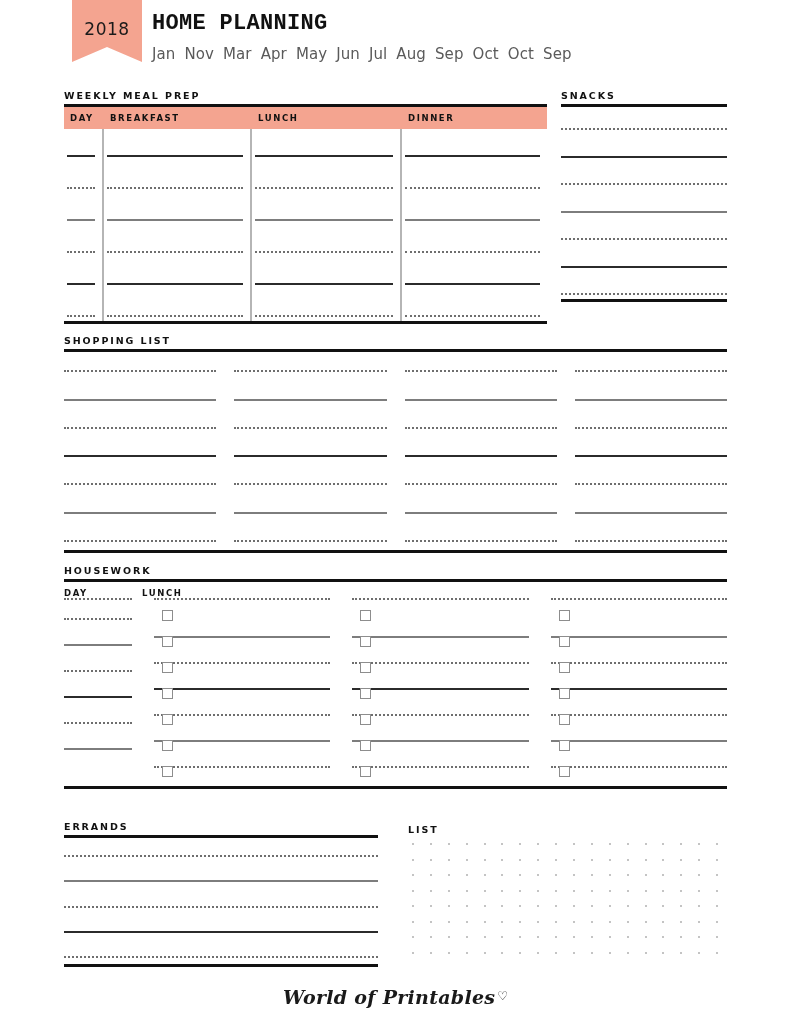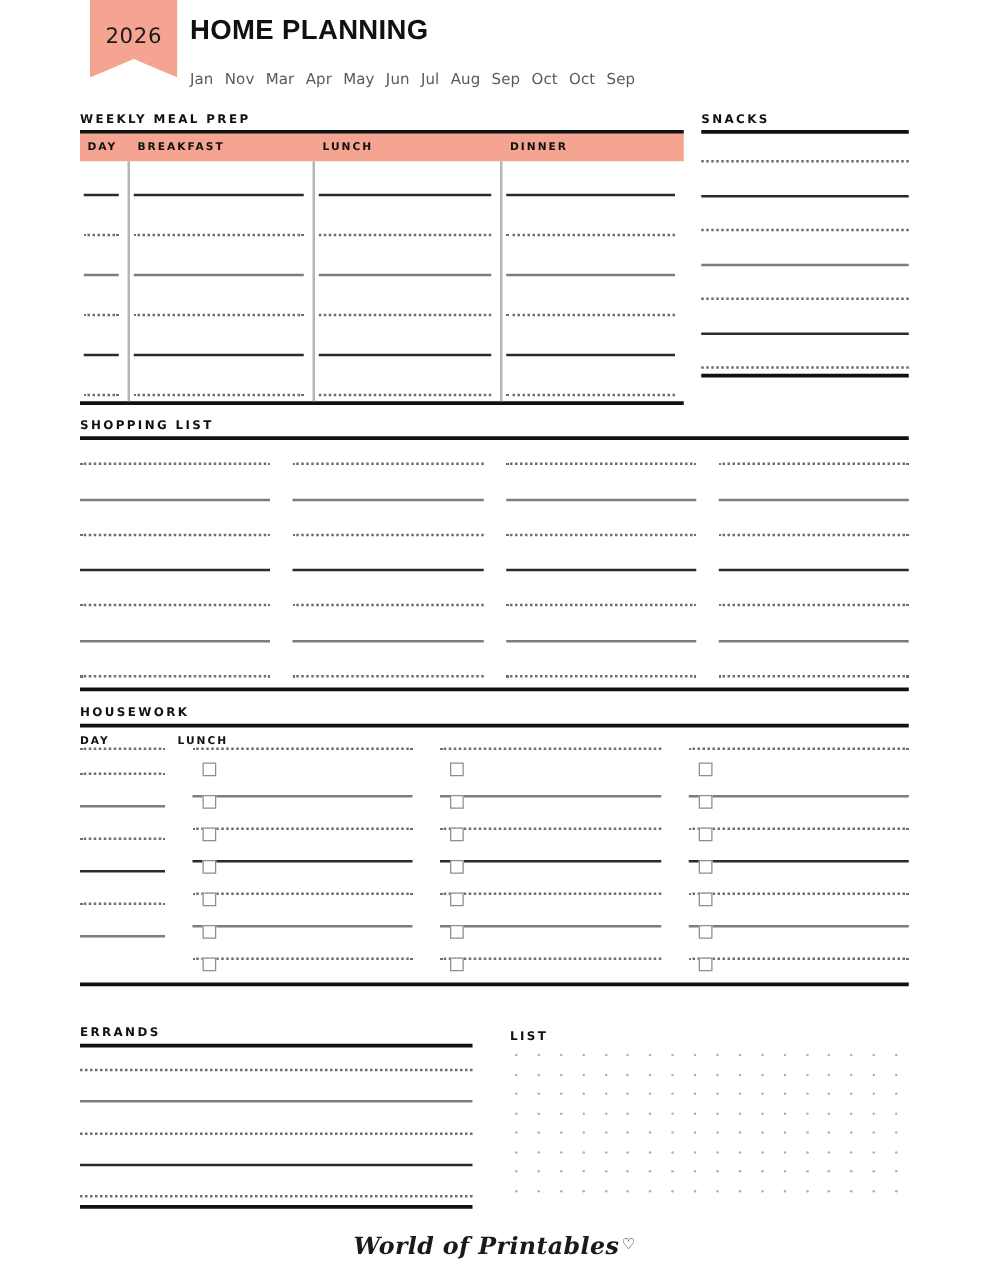--- a/index.html
+++ b/index.html
@@ -56,27 +56,27 @@
     position: absolute;
     left: 88px;
     top: 12px;
   }
   .main-title {
     font-size: 22px;
     font-weight: bold;
     letter-spacing: 0.3px;
     color: #111111;
     line-height: 1.1;
-    font-family: Liberation Sans, sans-serif;
+    font-family: Liberation Mono, monospace;
   }
   .months-row {
-    margin-top: 20px;
+    margin-top: 9px;
     display: flex;
     gap: 9px;
-    font-size: 12px;
+    font-size: 15px;
     color: #5a5a5a;
     font-family: "DejaVu Sans", sans-serif;
   }
   .month {
     letter-spacing: 0.1px;
   }
 
   
   .sec-title {
     font-size: 9.5px;
@@ -275,21 +275,21 @@
     color: #1a1a1a;
   }
 </style>
 </head>
 <body>
 
 <div class="page">
 
   <div class="header">
     <div class="year-banner">
-      <span class="year-text">2026</span>
+      <span class="year-text">2018</span>
     </div>
     <div class="title-block">
       <div class="main-title">HOME PLANNING</div>
       <div class="months-row">
         <span class="month">Jan</span>
         <span class="month">Nov</span>
         <span class="month">Mar</span>
         <span class="month">Apr</span>
         <span class="month">May</span>
         <span class="month">Jun</span>

